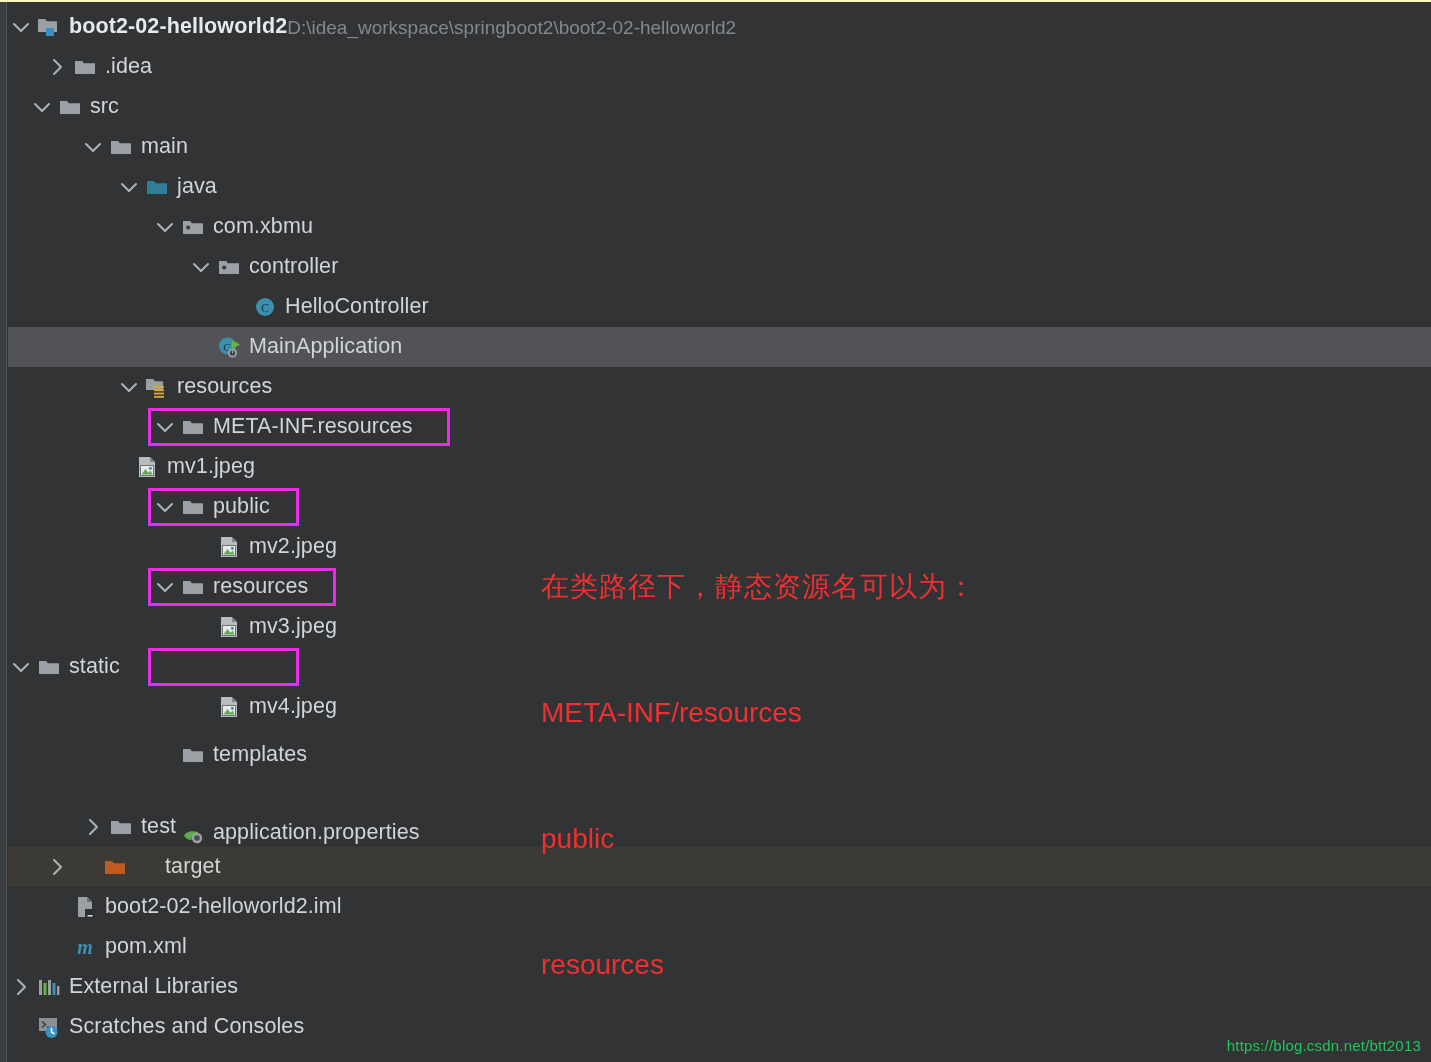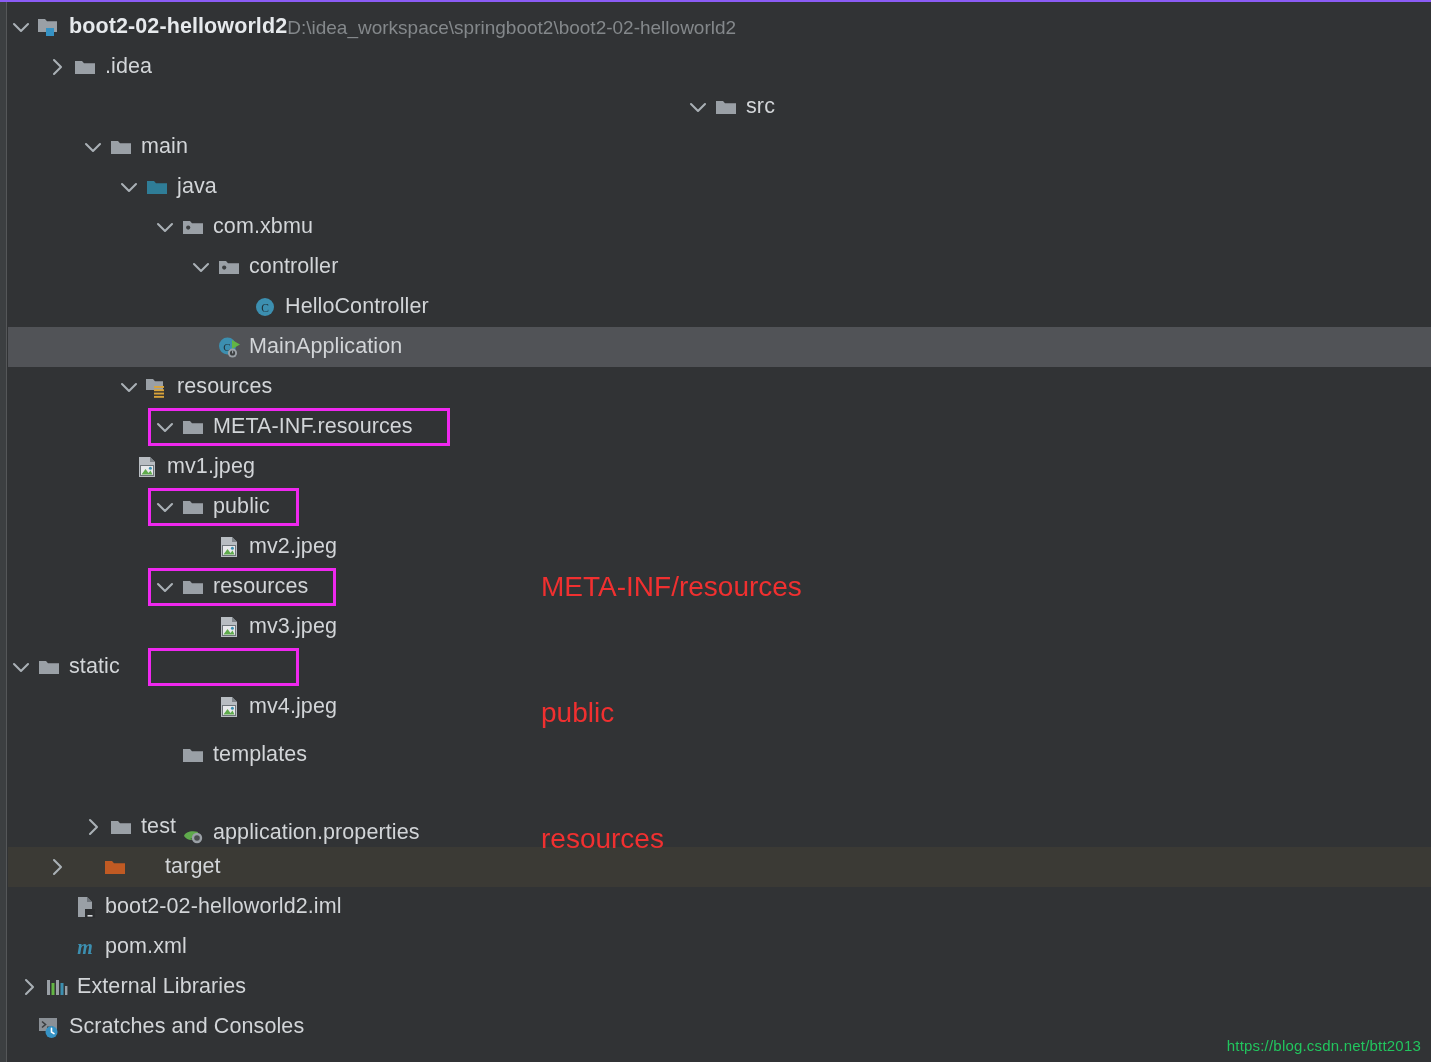--- a/index.html
+++ b/index.html
@@ -7,21 +7,21 @@
     margin: 0; padding: 0;
     background: #313335;
     font-family: "Liberation Sans", "DejaVu Sans", sans-serif;
   }
   #screen {
     position: relative;
     width: 1431px;
     height: 1062px;
     background: #313335;
     overflow: hidden;
-    border-top: 2px solid #8b5cf6;
+    border-top: 2px solid #fef9c3;
   }
   
   #gutter {
     position: absolute;
     left: 0; top: 0;
     width: 7px; height: 100%;
     background: #3c3f41;
     border-right: 1px solid #555759;
   }
 
@@ -129,21 +129,21 @@
             <path d="M9 5 L16 12 L9 19" fill="none" stroke="#a9b0b5" stroke-width="2.1" stroke-linecap="round" stroke-linejoin="round"></path>
           </svg>
         </span>
         <span class="icon">
           <svg width="24" height="24" viewBox="0 0 24 24">
             <path d="M2 6h7l2 2.2h11V19H2z" fill="#9aa0a6"></path>
           </svg>
         </span>
         <span class="label">.idea</span>
       </div>
-      <div class="row" style="top: 85px; padding-left: 21px; justify-content: center;">
+      <div class="row" style="top: 85px; padding-left: 21px;">
         <span class="arrow">
           <svg width="24" height="24" viewBox="0 0 24 24">
             <path d="M5 9 L12 16 L19 9" fill="none" stroke="#a9b0b5" stroke-width="2.1" stroke-linecap="round" stroke-linejoin="round"></path>
           </svg>
         </span>
         <span class="icon">
           <svg width="24" height="24" viewBox="0 0 24 24">
             <path d="M2 6h7l2 2.2h11V19H2z" fill="#9aa0a6"></path>
           </svg>
         </span>
@@ -408,21 +408,21 @@
       </div>
       <div class="row" style="top: 925px; padding-left: 36px;">
         <span class="spacer"></span>
         <span class="icon">
           <svg width="24" height="24" viewBox="0 0 24 24">
             <text x="12" y="19" font-size="20" text-anchor="middle" fill="#3c8fb0" font-style="italic" font-weight="bold" font-family="Liberation Serif, serif">m</text>
           </svg>
         </span>
         <span class="label">pom.xml</span>
       </div>
-      <div class="row" style="top: 965px; padding-left: 8px;">
+      <div class="row" style="top: 965px; padding-left: 0px;">
         <span class="arrow">
           <svg width="24" height="24" viewBox="0 0 24 24">
             <path d="M9 5 L16 12 L9 19" fill="none" stroke="#a9b0b5" stroke-width="2.1" stroke-linecap="round" stroke-linejoin="round"></path>
           </svg>
         </span>
         <span class="icon">
           <svg width="24" height="24" viewBox="0 0 24 24">
             <rect x="2" y="5" width="3" height="15" fill="#9aa0a6"></rect>
             <rect x="6.5" y="8" width="3" height="12" fill="#62b543"></rect>
             <rect x="11" y="5" width="3" height="15" fill="#9aa0a6"></rect>
@@ -448,20 +448,21 @@
     </div>
 
   <div id="boxes">
       <div class="hl-box" style="left: 148px; top: 406px; height: 38px; width: 301.8px;"></div>
       <div class="hl-box" style="left: 148px; top: 486px; height: 38px; width: 150.6px;"></div>
       <div class="hl-box" style="left: 148px; top: 566px; height: 38px; width: 188.4px;"></div>
       <div class="hl-box" style="left: 148px; top: 646px; height: 38px; width: 150.6px;"></div>
     </div>
 
   <div id="annotation">
+    <div class="cjk">在类路径下，静态资源名可以为：</div>
     <div>META-INF/resources</div>
     <div>public</div>
     <div>resources</div>
     
   </div>
 
   <div id="watermark">https://blog.csdn.net/btt2013</div>
 </div>
 
 </body></html>

